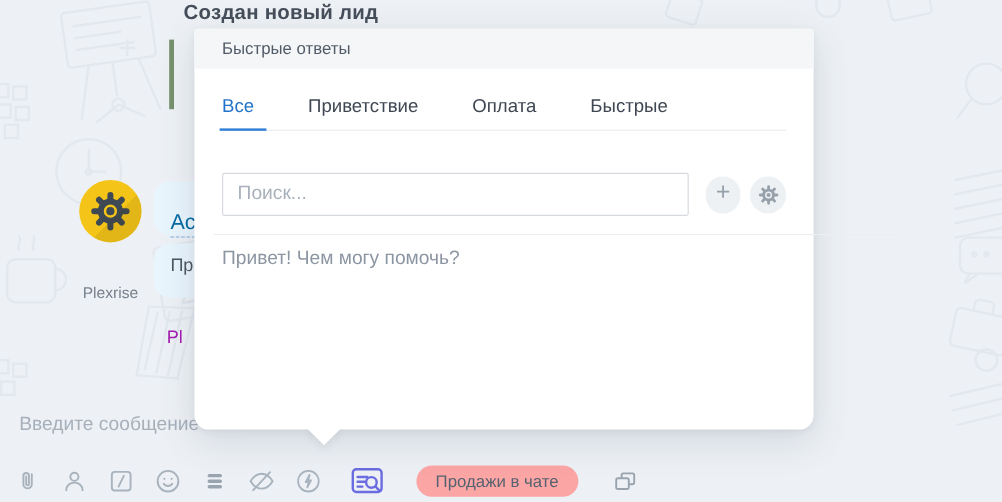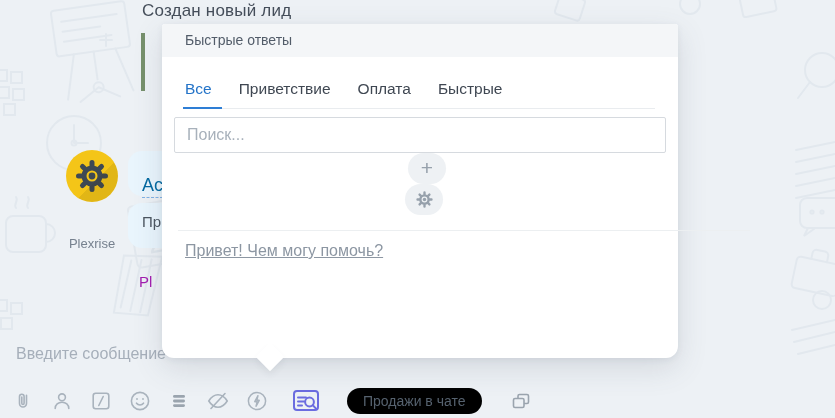--- a/index.html
+++ b/index.html
@@ -8,22 +8,22 @@
     position: relative;
     font-family: "Liberation Sans", sans-serif;
     background: #edf1f5;
     overflow: hidden;
   }
   .doodles { position: absolute; inset: 0; z-index: 0; }
 
   
   .chat-layer { position: absolute; inset: 0; z-index: 1; }
   .event-title {
-    position: absolute; left: 142px; top: 1px;
-    font-size: 17px; font-weight: normal; color: #454e5a; letter-spacing: .2px;
+    position: absolute; left: 153px; top: 1px;
+    font-size: 17px; font-weight: bold; color: #454e5a; letter-spacing: .2px;
   }
   .quote-bar {
     position: absolute; left: 141px; top: 33px; width: 4px; height: 58px;
     background: #76906c;
   }
   .avatar {
     position: absolute; left: 66px; top: 150px; width: 52px; height: 52px;
     border-radius: 50%; background: #f4c518; overflow: hidden;
   }
   .avatar::after {
@@ -60,21 +60,21 @@
     position: absolute; left: 0; top: 386px; width: 835px; height: 30px;
     display: flex; align-items: center; padding-left: 11px; gap: 15px; z-index: 2;
   }
   .tb {
     width: 24px; height: 24px; border: none; background: transparent; padding: 0;
     display: flex; align-items: center; justify-content: center; cursor: pointer; flex: 0 0 auto;
   }
   .tb.kb { width: 28px; margin-left: 8px; }
   .channel-pill {
     flex: 0 0 auto; margin-left: 12px; height: 26px; padding: 0 16px;
-    border: none; border-radius: 13px; background: #000000; color: #56626f;
+    border: none; border-radius: 13px; background: #fca5a5; color: #56626f;
     font-family: "Liberation Sans", sans-serif; font-size: 14px; line-height: 26px; cursor: pointer;
   }
   .tb.copy { margin-left: 12px; }
 
   
   .popup {
     position: absolute; left: 162px; top: 24px; width: 516px; height: 334px;
     background: #fff; border-radius: 3px 3px 12px 12px; z-index: 5;
     box-shadow: 0 10px 30px rgba(80,90,105,.16), 0 2px 6px rgba(80,90,105,.08);
   }
@@ -82,45 +82,45 @@
     position: absolute; left: 98px; bottom: -9px; width: 20px; height: 20px;
     background: #fff; transform: rotate(45deg);
     box-shadow: 3px 3px 6px rgba(80,90,105,.08);
   }
   .popup-header {
     height: 33px; background: #f4f6f8; border-radius: 3px 3px 0 0;
     line-height: 33px; padding: 0 23px; font-size: 14px; color: #525c69;
   }
   .popup-content { padding: 0 23px; position: relative; }
   .tabs {
-    margin-top: 23px; display: flex; gap: 27px;
+    margin-top: 23px; display: flex; gap: 45px;
     border-bottom: 1px solid #e9ecef; font-size: 15.5px; color: #3f4752;
   }
   .tab { padding-bottom: 10px; cursor: pointer; position: relative; white-space: nowrap; }
   .tab.active { color: #2373c8; }
   .tab.active::after {
     content: ""; position: absolute; left: -2px; right: -10px; bottom: -1px;
     height: 2px; background: #2e7ed5;
   }
-  .search-row { margin-top: 8px; display: flex; align-items: center; flex-direction: column; }
+  .search-row { margin-top: 35px; display: flex; align-items: center; }
   .search-input {
     width: 492px; height: 36px; border: 1px solid #d6dadf; border-radius: 2px;
     padding: 0 12px; font-family: "Liberation Sans", sans-serif; font-size: 16px; color: #4b5560;
     outline: none; background: #fff;
   }
   .search-input::placeholder { color: #a8b1bb; opacity: 1; }
   .pillbtn {
     height: 31px; width: 38px; border: none; border-radius: 16px; background: #eef1f4;
     color: #97a1ac; cursor: pointer; display: flex; align-items: center; justify-content: center;
     font-family: "Liberation Sans", sans-serif; font-size: 21px; line-height: 1;
   }
   .pillbtn.add { margin-left: 14px; padding-bottom: 3px; }
   .pillbtn.settings { margin-left: 8px; }
   .list-divider { margin: 15px 0 0 -7px; width: 572px; height: 1px; background: #eceff1; }
-  .reply-item { margin-top: 11px; font-size: 16px; color: #8c96a2; cursor: pointer; text-decoration: underline; }
+  .reply-item { margin-top: 11px; font-size: 16px; color: #8c96a2; cursor: pointer; }
 </style>
 </head>
 <body>
 
 <svg class="doodles" width="835" height="418" viewBox="0 0 835 418">
   <g stroke="#e2e8ee" stroke-width="2" fill="none" stroke-linecap="round">
 
     <g transform="rotate(-8 90 40)">
       <rect x="55" y="6" width="74" height="46" rx="3"></rect>
       <path d="M64 18h56 M64 28h38 M64 38h48"></path>

